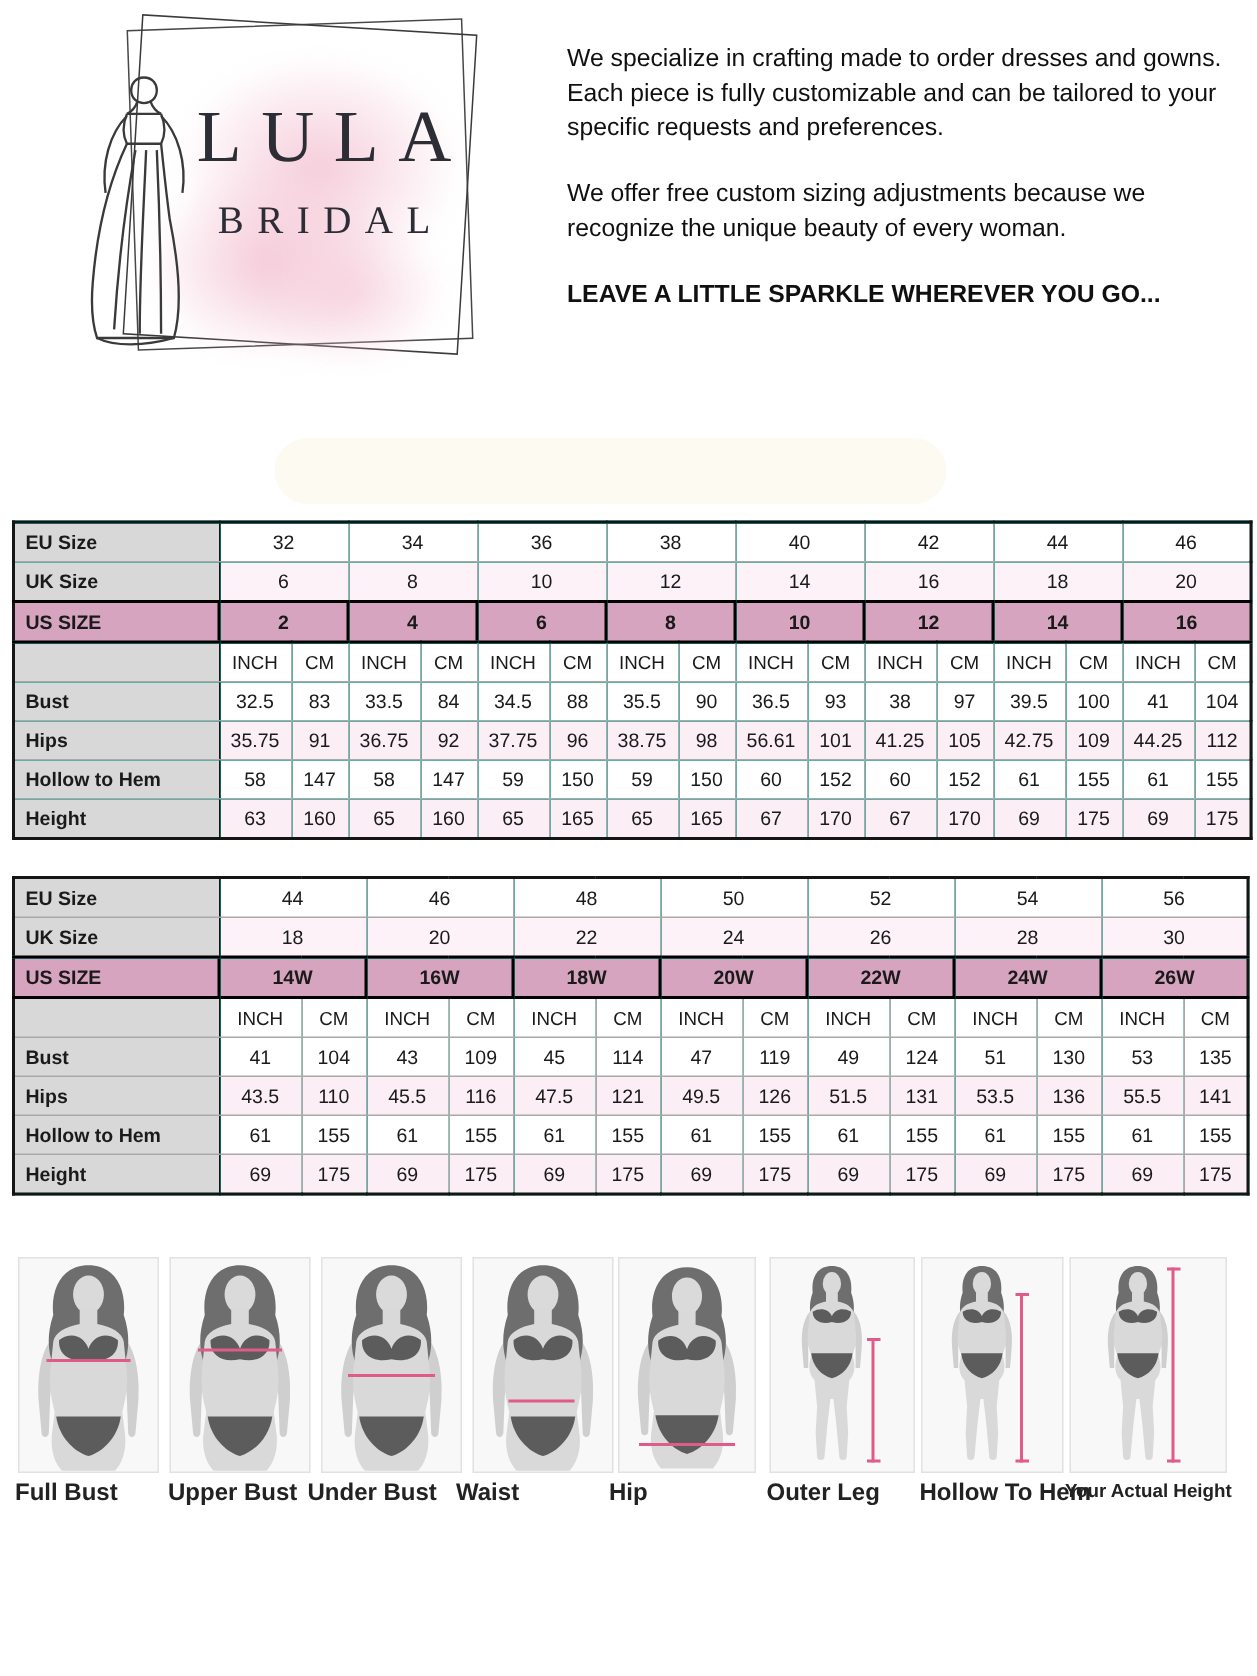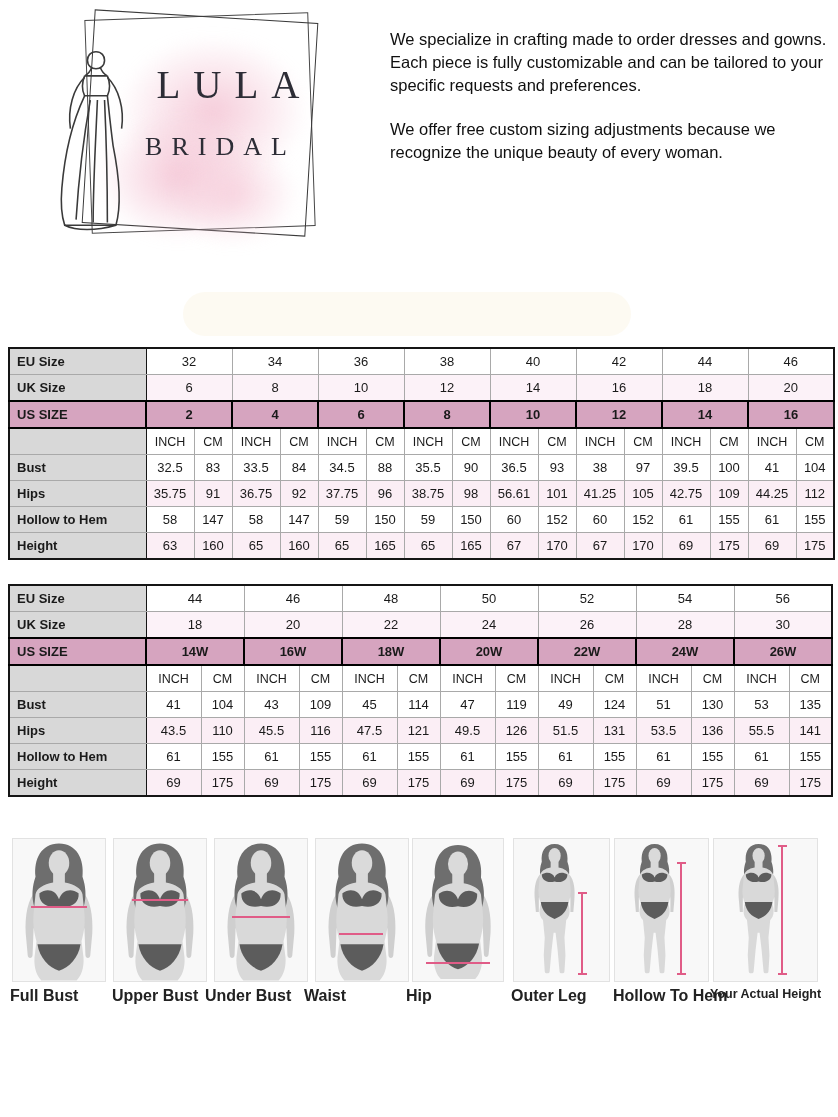--- a/index.html
+++ b/index.html
@@ -8,29 +8,29 @@
 
   
   .logo{position:absolute;left:28px;top:6px;width:290px;height:248px;}
   .frame{position:absolute;left:60px;top:10px;width:222px;height:212px;border:1.6px solid #474747;}
   .frame.f1{transform:rotate(-2deg);}
   .frame.f2{transform:rotate(3.5deg);border-color:#3a3a3a;}
   .blob{position:absolute;border-radius:50%;filter:blur(7px);}
   .b1{left:90px;top:30px;width:190px;height:150px;background:radial-gradient(closest-side,rgba(244,196,212,.85),rgba(244,196,212,0));}
   .b2{left:70px;top:105px;width:160px;height:130px;background:radial-gradient(closest-side,rgba(243,190,208,.8),rgba(243,190,208,0));}
   .b3{left:140px;top:135px;width:130px;height:105px;background:radial-gradient(closest-side,rgba(246,203,217,.8),rgba(246,203,217,0));}
-  .logo-lula{position:absolute;left:90px;top:56px;width:220px;text-align:center;
-    font-family:"Liberation Serif",serif;font-size:39px;letter-spacing:13px;text-indent:13px;color:#2d2d36;}
+  .logo-lula{position:absolute;left:78px;top:56px;width:220px;text-align:center;
+    font-family:"Liberation Serif",serif;font-size:49px;letter-spacing:13px;text-indent:13px;color:#2d2d36;}
   .logo-bridal{position:absolute;left:78px;top:126px;width:220px;text-align:center;
     font-family:"Liberation Serif",serif;font-size:26px;letter-spacing:9px;text-indent:9px;color:#2d2d36;}
   .dress{position:absolute;left:18px;top:40px;width:100px;height:185px;}
 
   
   .intro{position:absolute;left:374px;top:28px;width:460px;font-size:16.5px;line-height:23px;color:#101010;}
-  .intro p{margin:0 0 21px 16px;}
+  .intro p{margin:0 0 21px 4px;}
   .intro .tagline{font-weight:700;}
 
   
   .wm-blob{position:absolute;left:183px;top:292px;width:448px;height:44px;border-radius:22px;
     background:#fcf7e9;opacity:.6;}
 
   
   table.size{position:absolute;border-collapse:collapse;table-layout:fixed;background:#14b8a6;
     font-family:"Liberation Sans",sans-serif;font-size:13px;color:#1a1a1a;border:2px solid #151515;}
   .size td{border:1px solid #a9a9a9;text-align:center;height:25px;padding:0;overflow:hidden;white-space:nowrap;}
@@ -110,20 +110,21 @@
       <path d="M36 38 C37 60 38 92 38 124"></path>
       <path d="M8 126 C16 130 30 130 44 126"></path>
     </svg>
     <div class="logo-lula">LULA</div>
     <div class="logo-bridal">BRIDAL</div>
   </div>
 
   <div class="intro">
     <p>We specialize in crafting made to order dresses and gowns. Each piece is fully customizable and can be tailored to your specific requests and preferences.</p>
     <p>We offer free custom sizing adjustments because we recognize the unique beauty of every woman.</p>
+    <p class="tagline">LEAVE A LITTLE SPARKLE WHEREVER YOU GO...</p>
   </div>
 
   <div class="wm-blob"></div>
 
   <table id="table1" class="size">
       <colgroup>
         <col style="width: 137px;">
         <col style="width: 48px;">
         <col style="width: 38px;">
         <col style="width: 48px;">

